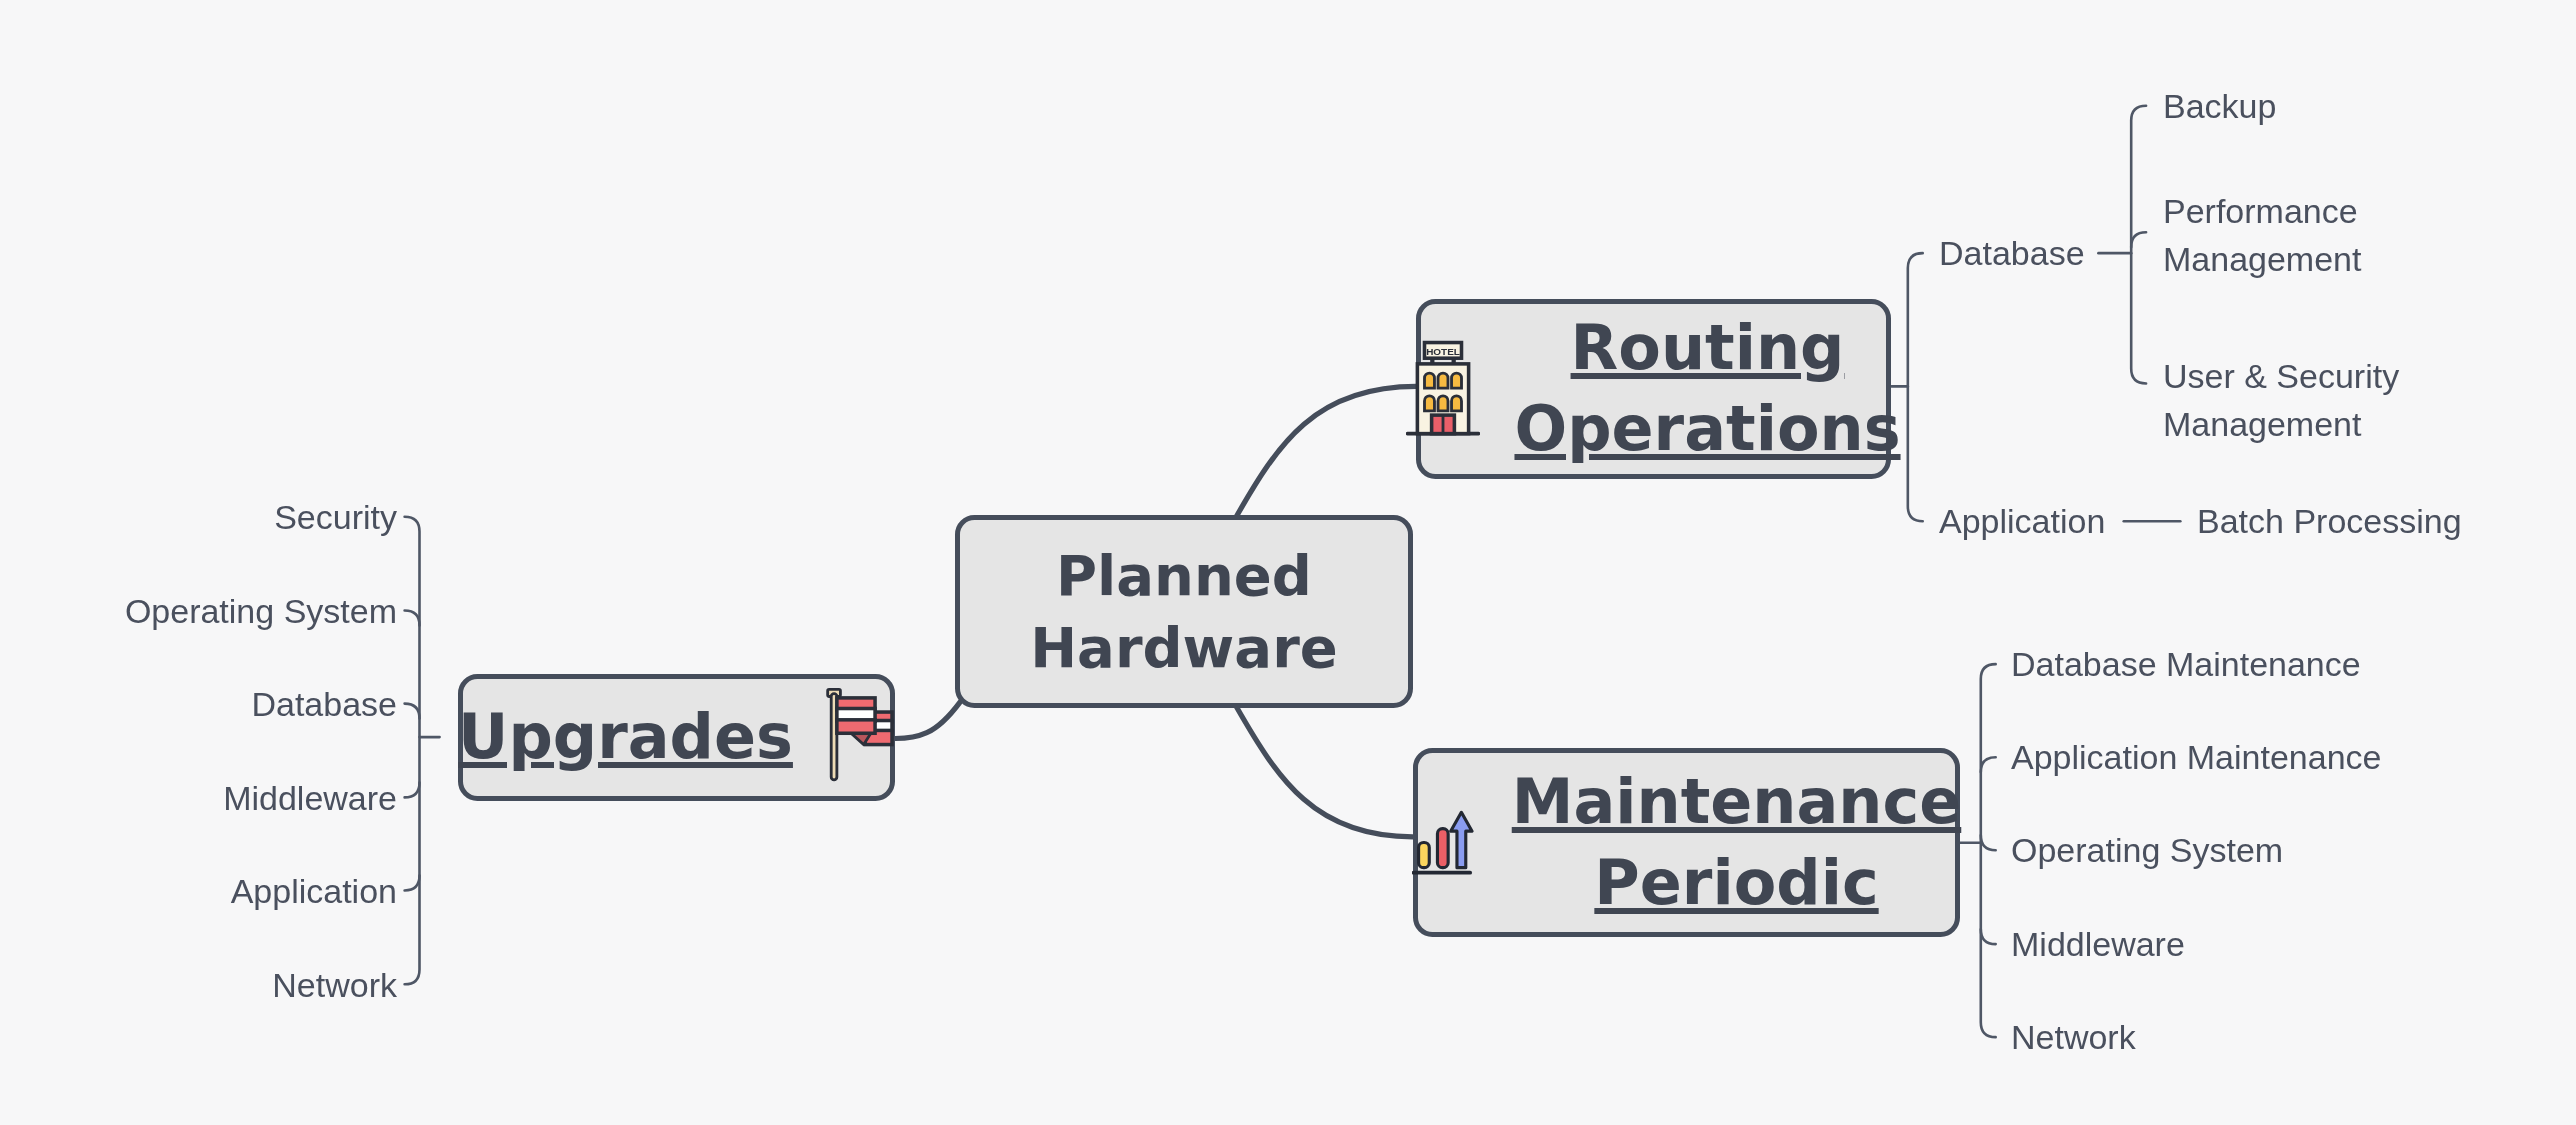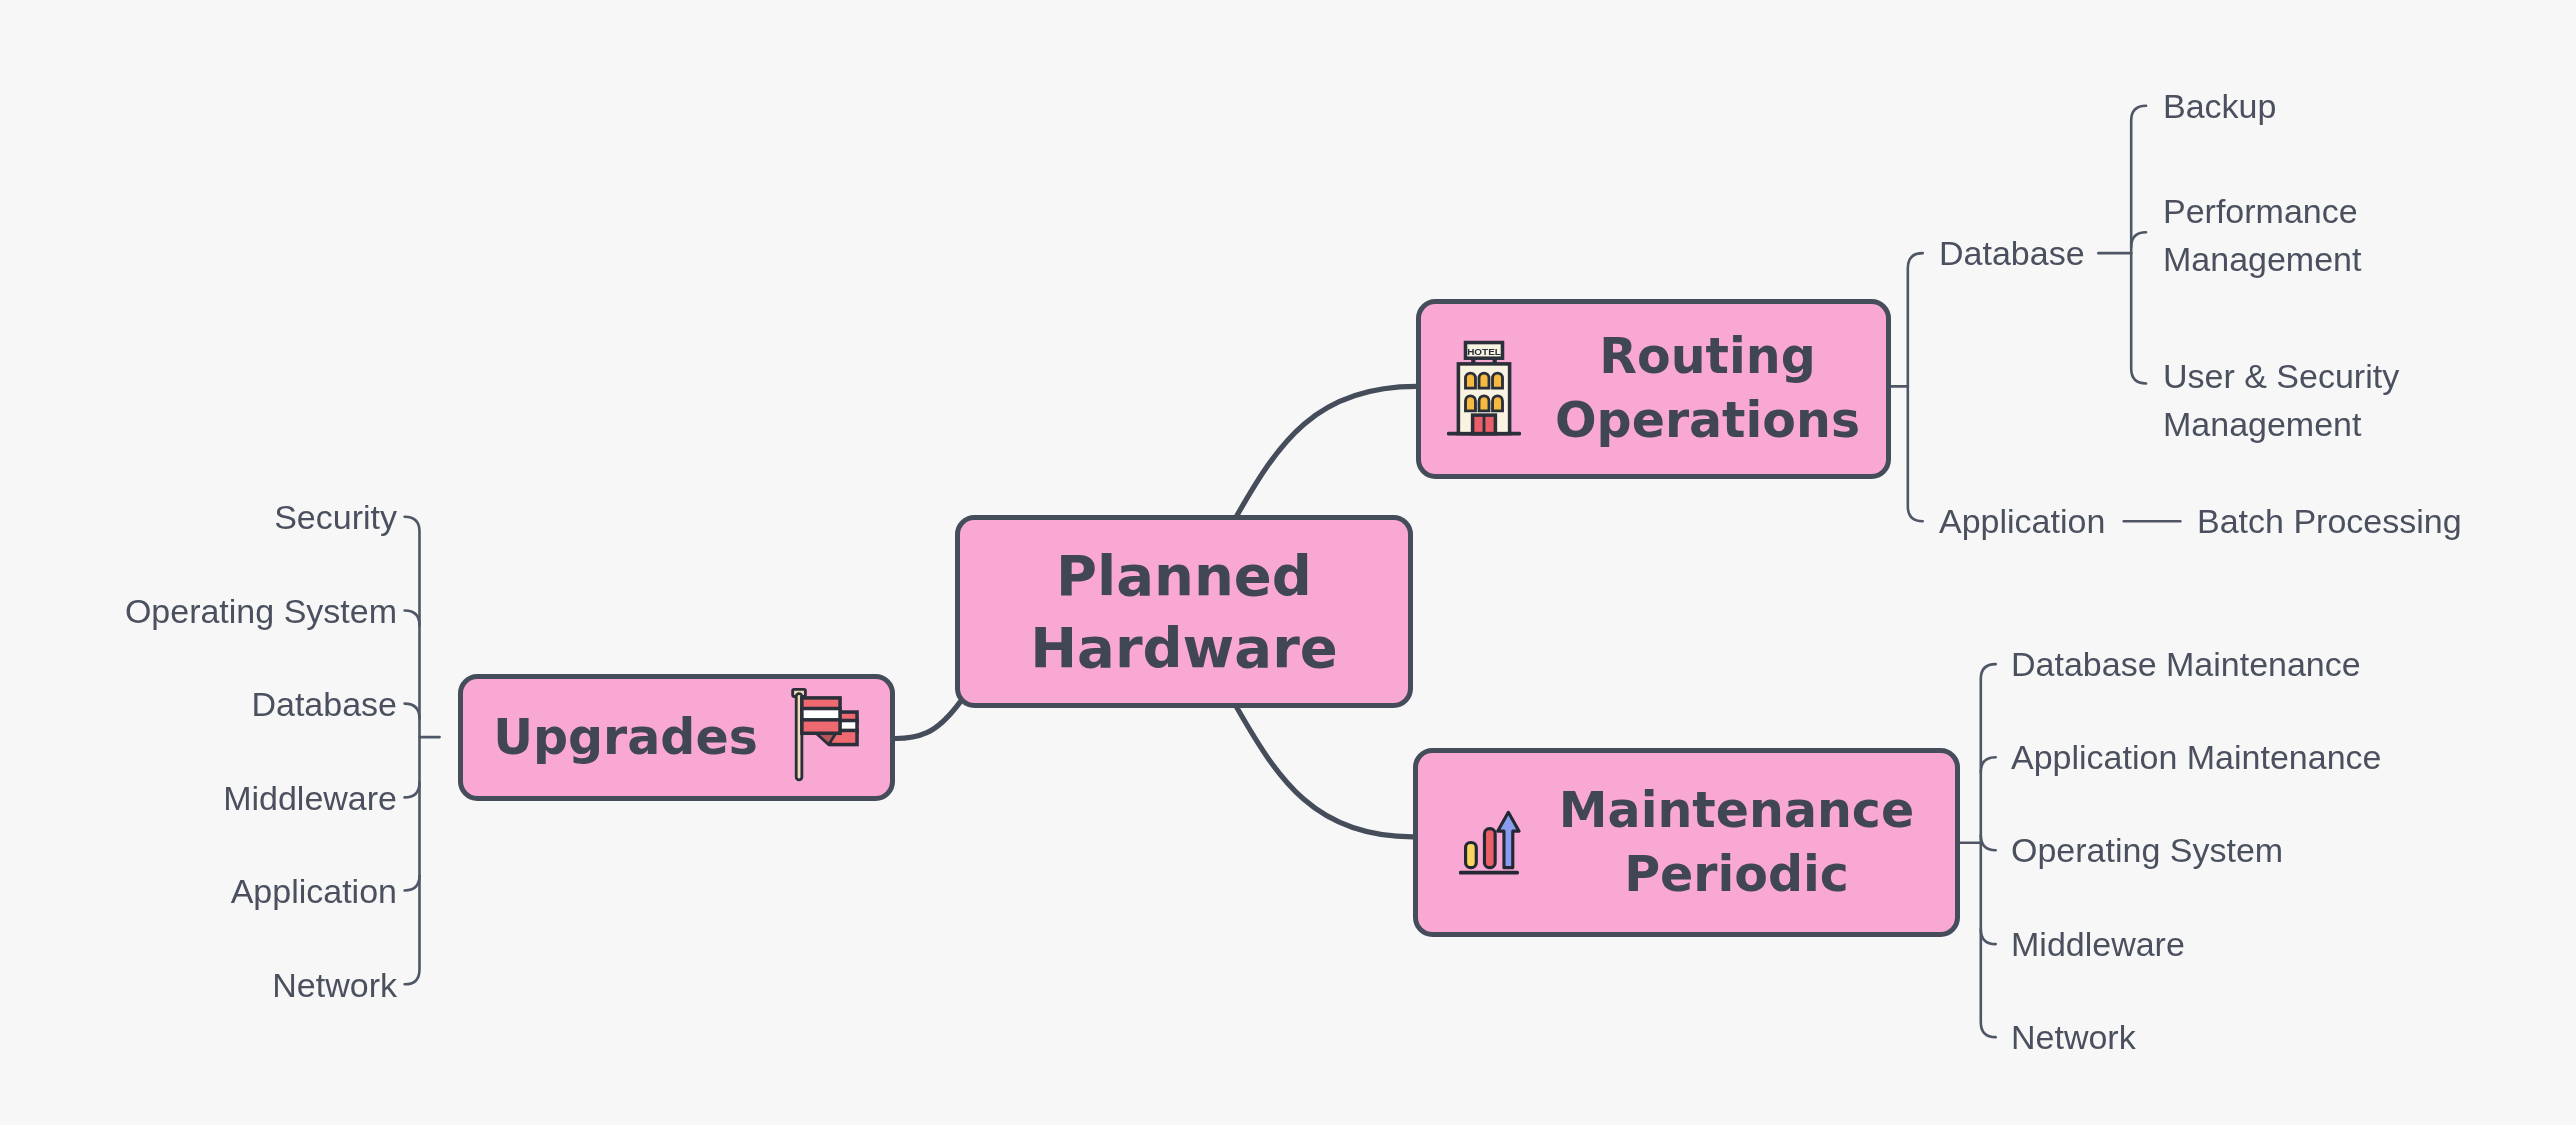--- a/index.html
+++ b/index.html
@@ -4,30 +4,30 @@
 <style>
   html,body{margin:0;padding:0;background:#f7f7f8;}
   #canvas{
     position:relative;width:2576px;height:1125px;overflow:hidden;
     background:#f7f7f8;font-family:"Liberation Sans",sans-serif;
   }
   svg.edges{position:absolute;left:0;top:0;width:2576px;height:1125px;}
   .edge-main{fill:none;stroke:#454d5b;stroke-width:7;stroke-linecap:round;}
   .edge-thin{fill:none;stroke:#4f5766;stroke-width:3.5;stroke-linecap:round;}
   .node{
-    position:absolute;box-sizing:border-box;background:#f9a8d4;
+    position:absolute;box-sizing:border-box;background:#e5e5e5;
     border:5.2px solid #454d5b;border-radius:19.4px;
     display:flex;align-items:center;justify-content:center;
   }
   .node-title{
     font-family:"DejaVu Sans","Liberation Sans",sans-serif;
     font-weight:bold;color:#404652;text-align:center;line-height:1.27;
   }
   .root-title{font-size:56px;}
-  .branch-title{font-size:49px;line-height:1.3;}
+  .branch-title{font-size:62px;line-height:1.3;text-decoration:underline;}
   .leaf{
     position:absolute;transform:translateY(-50%);
     font-size:34px;color:#4a505e;white-space:nowrap;line-height:48px;
   }
   .leaf.right-align{text-align:right;}
   .leaf.two-line{white-space:normal;}
   .icon{flex:0 0 auto;display:block;}
   .row{display:flex;align-items:center;}
 </style>
 </head>

